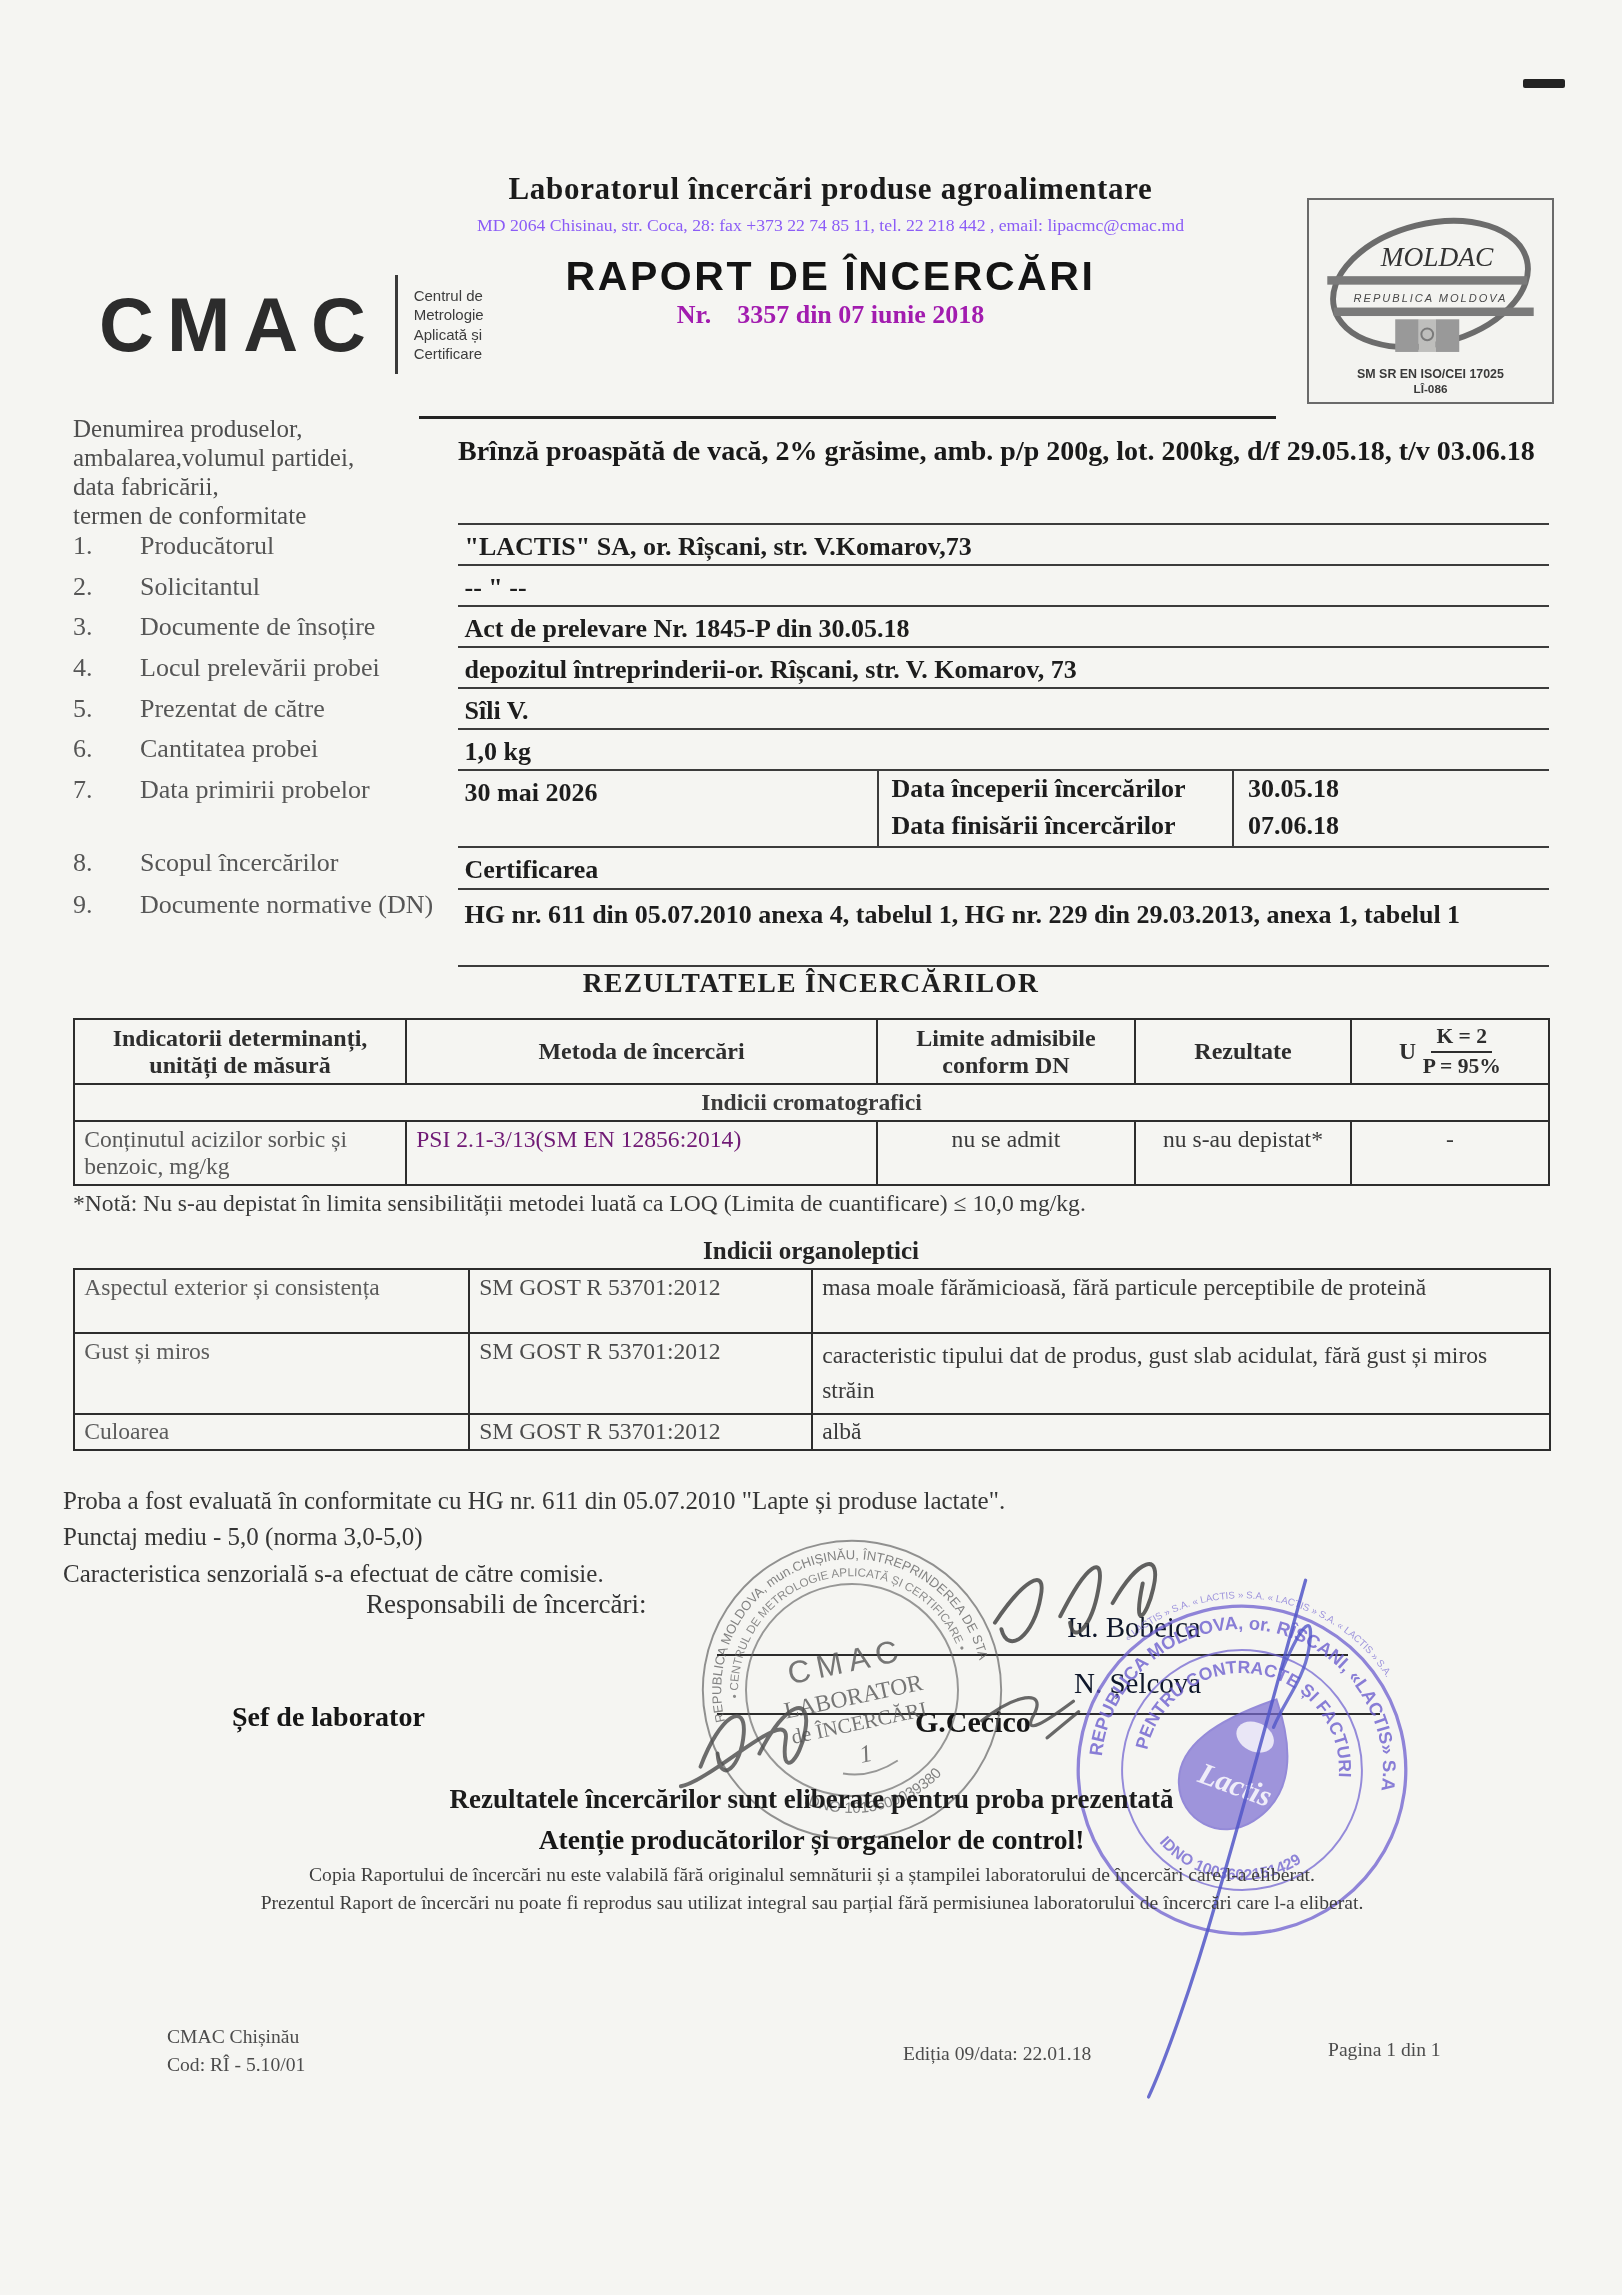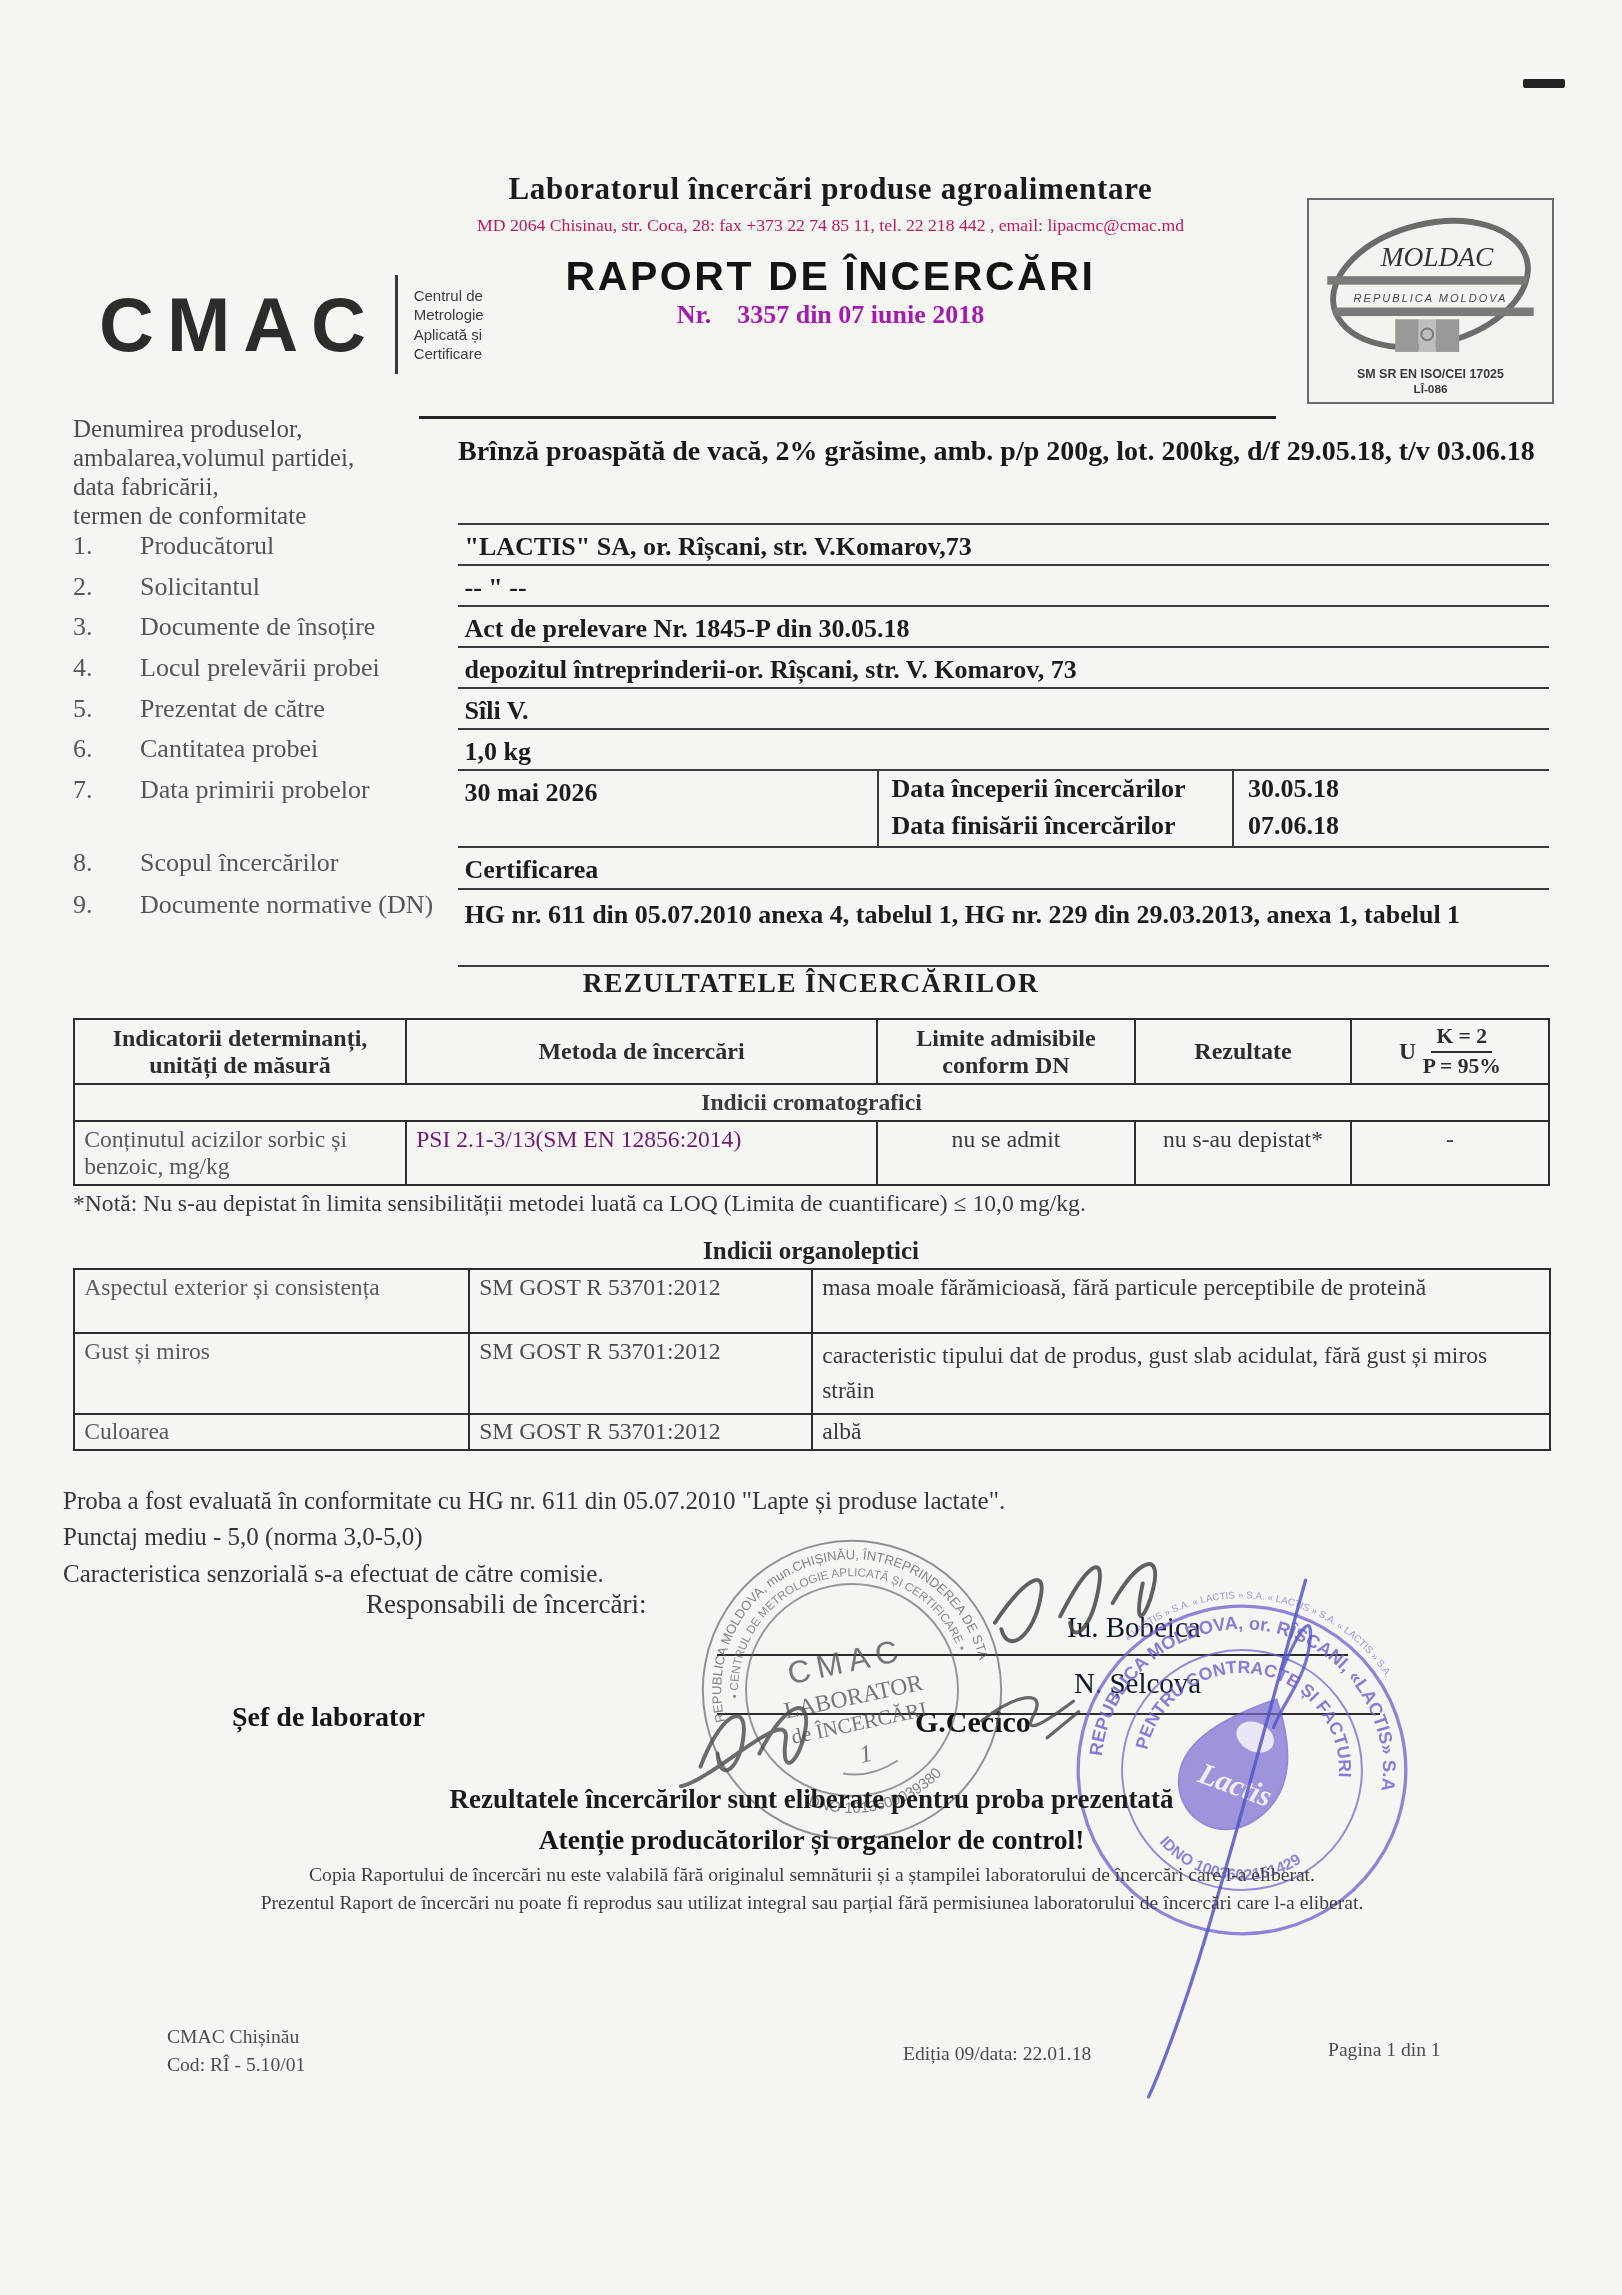--- a/index.html
+++ b/index.html
@@ -3,21 +3,21 @@
 <meta charset="utf-8">
 <style>
   html,body{margin:0;padding:0;}
   body{width:1623px;height:2295px;position:relative;background:#e9e9e6;font-family:"Liberation Serif",serif;}
   .page{position:absolute;inset:0;background:#f5f5f2;overflow:hidden;}
   .abs{position:absolute;}
   .serif{font-family:"Liberation Serif",serif;}
   .center{text-align:center;}
   
   .lab-title{font-size:31px;font-weight:bold;letter-spacing:0.7px;color:#1b1b1b;}
-  .address{font-size:17.7px;color:#be185d;margin-top:7.9px;}
+  .address{font-size:17.7px;color:#8b5cf6;margin-top:7.9px;}
   .report-title{font-family:"Liberation Sans",sans-serif;font-size:41px;font-weight:900;letter-spacing:2.6px;color:#141414;margin-top:17px;}
   .nr-line{font-size:26px;font-weight:bold;color:#a21caf;white-space:pre;}
   .rule{background:#232323;}
   
   .cmac-logo{display:flex;align-items:center;gap:15.7px;}
   .cmac-big{font-family:"Liberation Sans",sans-serif;font-weight:900;font-size:76px;letter-spacing:13px;color:#2c2c2c;line-height:1;}
   .cmac-bar{width:3.3px;height:99px;background:#3a3a3a;}
   .cmac-side{font-family:"Liberation Sans",sans-serif;font-size:15px;line-height:1.28;color:#3c3c3c;}
   
   .moldac-box{border:2px solid #6a6a6a;background:#f3f3f0;}

